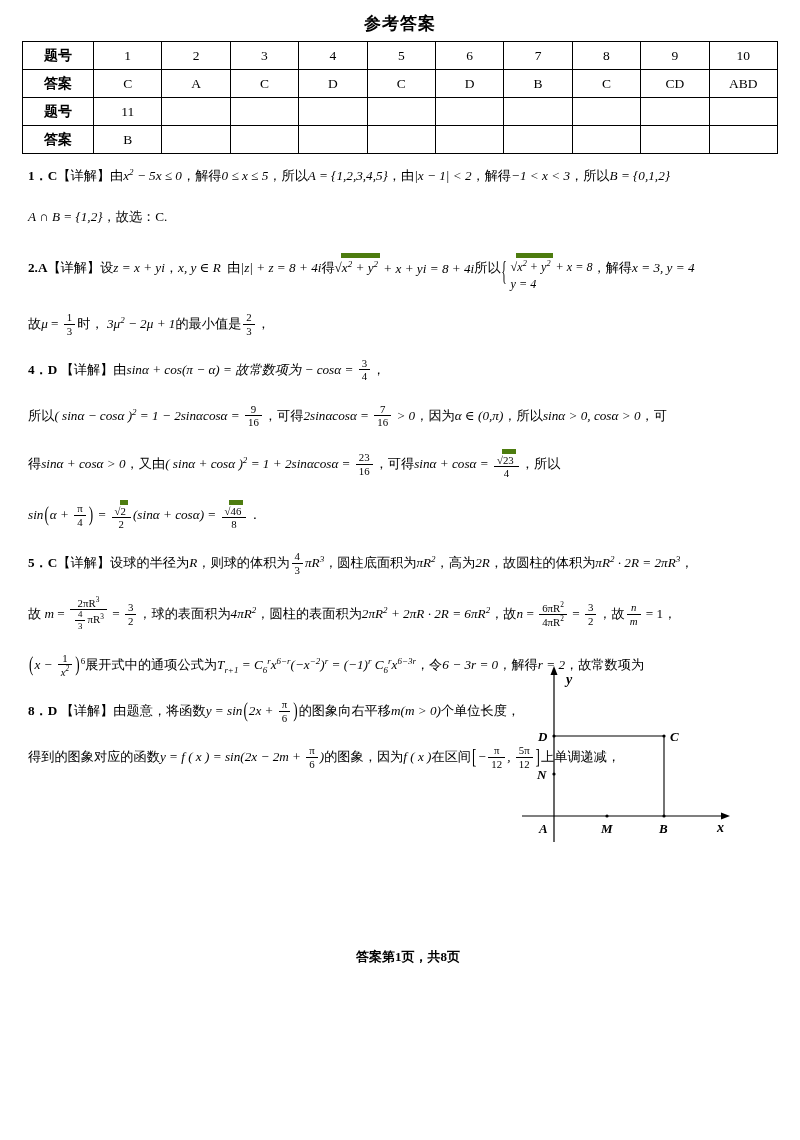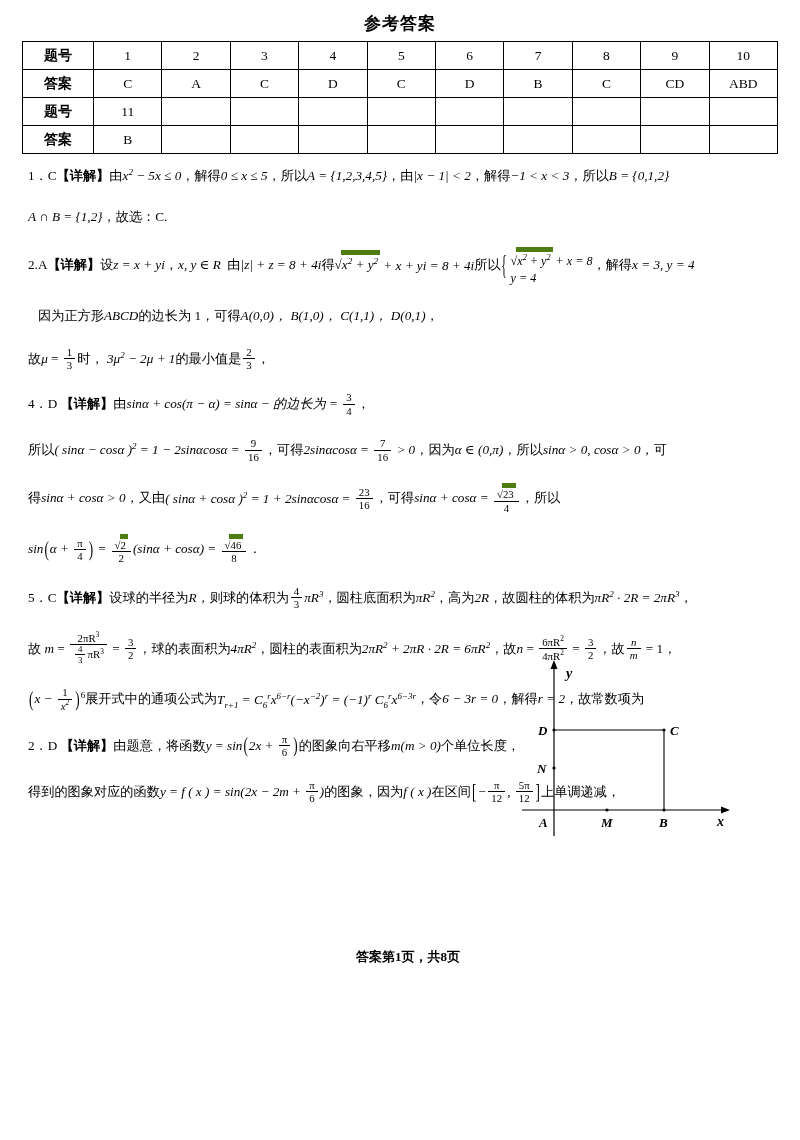--- a/index.html
+++ b/index.html
@@ -56,23 +56,23 @@
     line-height: 1.55;
     margin-top: 12px;
     padding: 0 6px;
   }
   .para {
     margin: 11px 0;
     position: relative;
   }
   .para.tight { margin: 20px 0; }
   .idx {
-    font-weight: normal;
-  }
-  .jx { font-weight: bold; }
+    font-weight: bold;
+  }
+  .jx { font-weight: normal; }
   
   .it { font-style: italic; }
   .frac {
     display: inline-block;
     vertical-align: middle;
     text-align: center;
     font-size: 0.82em;
     line-height: 1.15;
     margin: 0 2px;
     position: relative;
@@ -100,20 +100,21 @@
     margin-left: -1px;
   }
   .radical { display: inline-block; }
   .brace {
     display: inline-block;
     vertical-align: middle;
     position: relative;
     padding-left: 10px;
     font-size: 0.92em;
     line-height: 1.35;
+    margin-top: 6px;
   }
   .brace::before {
     content: "{";
     position: absolute;
     left: 0;
     top: 50%;
     transform: translateY(-50%) scaleY(2.1) scaleX(0.9);
     font-size: 1.05em;
   }
   .bigparen {
@@ -211,23 +212,20 @@
     </div>
     <div class="para tight">
       <span class="it">A ∩ B = {1,2}</span><span>，故选：C.</span>
     </div>
 
     <div class="para">
       <span class="idx">2.A</span><span class="jx">【详解】</span><span>设</span><span class="it">z = x + yi</span><span>，</span><span class="it">x, y ∈ R</span>&nbsp;&nbsp;<span>由</span><span class="it">|z| + z = 8 + 4i</span><span>得</span><span class="it"><span class="radical">√<span class="sqrt">x<sup class="sp">2</sup> + y<sup class="sp">2</sup></span></span> + x + yi = 8 + 4i</span><span>所以</span><span class="brace"><span class="it"><span class="radical">√<span class="sqrt">x<sup class="sp">2</sup> + y<sup class="sp">2</sup></span></span> + x = 8</span><br><span class="it">y = 4</span></span><span>，解得</span><span class="it">x = 3, y = 4</span>
     </div>
 
     <div class="sec-block">
-      <div class="para tight" style="padding-left:10px">
-        <span>因为正方形</span><span class="it">ABCD</span><span>的边长为 1，可得</span><span class="it">A(0,0)，&nbsp;B(1,0)，&nbsp;C(1,1)，&nbsp;D(0,1)</span>，
-      </div>
       <div class="para tight">
         <span>故</span><span class="it">μ</span> = <span class="frac"><span class="num">1</span><span class="den">3</span></span><span>时，</span>&nbsp;<span class="it">3μ<sup class="sp">2</sup> − 2μ + 1</span><span>的最小值是</span><span class="frac"><span class="num">2</span><span class="den">3</span></span>，
       </div>
 
       <div class="figure">
         <svg width="230" height="190" viewBox="0 0 230 190">
 
           <line x1="42" y1="178" x2="42" y2="8" stroke="#000" stroke-width="1.2"></line>
           <polygon points="42,2 38.5,11 45.5,11" fill="#000"></polygon>
 
@@ -248,21 +246,21 @@
           <text x="158" y="77" font-size="13" font-style="italic" font-family="Liberation Serif, serif" font-weight="bold">C</text>
           <text x="25" y="115" font-size="13" font-style="italic" font-family="Liberation Serif, serif" font-weight="bold">N</text>
           <text x="27" y="169" font-size="13" font-style="italic" font-family="Liberation Serif, serif" font-weight="bold">A</text>
           <text x="89" y="169" font-size="13" font-style="italic" font-family="Liberation Serif, serif" font-weight="bold">M</text>
           <text x="147" y="169" font-size="13" font-style="italic" font-family="Liberation Serif, serif" font-weight="bold">B</text>
         </svg>
       </div>
     </div>
 
     <div class="para">
-      <span class="idx">4．D</span>&nbsp;<span class="jx">【详解】</span><span>由</span><span class="it">sinα + cos(π − α) = sinα − 的边长为 = </span><span class="frac"><span class="num">3</span><span class="den">4</span></span>，
+      <span class="idx">4．D</span>&nbsp;<span class="jx">【详解】</span><span>由</span><span class="it">sinα + cos(π − α) = 故常数项为 − cosα = </span><span class="frac"><span class="num">3</span><span class="den">4</span></span>，
     </div>
     <div class="para tight">
       <span>所以</span><span class="it">( sinα − cosα )<sup class="sp">2</sup> = 1 − 2sinαcosα = </span><span class="frac"><span class="num">9</span><span class="den">16</span></span><span>，可得</span><span class="it">2sinαcosα = </span><span class="frac"><span class="num">7</span><span class="den">16</span></span><span class="it"> &gt; 0</span><span>，因为</span><span class="it">α ∈ (0,π)</span><span>，所以</span><span class="it">sinα &gt; 0, cosα &gt; 0</span><span>，可</span>
     </div>
     <div class="para tight">
       <span>得</span><span class="it">sinα + cosα &gt; 0</span><span>，又由</span><span class="it">( sinα + cosα )<sup class="sp">2</sup> = 1 + 2sinαcosα = </span><span class="frac"><span class="num">23</span><span class="den">16</span></span><span>，可得</span><span class="it">sinα + cosα = </span><span class="frac"><span class="num">√<span class="sqrt">23</span></span><span class="den">4</span></span><span>，所以</span>
     </div>
     <div class="para tight">
       <span class="it">sin</span><span class="bigparen">(</span><span class="it">α + </span><span class="frac"><span class="num">π</span><span class="den">4</span></span><span class="bigparen">)</span><span class="it"> = </span><span class="frac"><span class="num">√<span class="sqrt">2</span></span><span class="den">2</span></span><span class="it">(sinα + cosα) = </span><span class="frac"><span class="num">√<span class="sqrt">46</span></span><span class="den">8</span></span>．
     </div>
@@ -271,21 +269,21 @@
       <span class="idx">5．C</span><span class="jx">【详解】</span><span>设球的半径为</span><span class="it">R</span><span>，则球的体积为</span><span class="frac"><span class="num">4</span><span class="den">3</span></span><span class="it">πR<sup class="sp">3</sup></span><span>，圆柱底面积为</span><span class="it">πR<sup class="sp">2</sup></span><span>，高为</span><span class="it">2R</span><span>，故圆柱的体积为</span><span class="it">πR<sup class="sp">2</sup> · 2R = 2πR<sup class="sp">3</sup></span>，
     </div>
     <div class="para tight">
       <span>故</span>&nbsp;<span class="it">m</span> = <span class="frac"><span class="num">2πR<sup class="sp">3</sup></span><span class="den"><span class="frac"><span class="num">4</span><span class="den">3</span></span>πR<sup class="sp">3</sup></span></span> = <span class="frac"><span class="num">3</span><span class="den">2</span></span><span>，球的表面积为</span><span class="it">4πR<sup class="sp">2</sup></span><span>，圆柱的表面积为</span><span class="it">2πR<sup class="sp">2</sup> + 2πR · 2R = 6πR<sup class="sp">2</sup></span><span>，故</span><span class="it">n</span> = <span class="frac"><span class="num">6πR<sup class="sp">2</sup></span><span class="den">4πR<sup class="sp">2</sup></span></span> = <span class="frac"><span class="num">3</span><span class="den">2</span></span><span>，故</span><span class="frac"><span class="num"><span class="it">n</span></span><span class="den"><span class="it">m</span></span></span> = 1，
     </div>
     <div class="para tight">
       <span class="bigparen">(</span><span class="it">x − </span><span class="frac"><span class="num">1</span><span class="den"><span class="it">x<sup class="sp">2</sup></span></span></span><span class="bigparen">)</span><sup class="sp">6</sup><span>展开式中的通项公式为</span><span class="it">T<sub class="sb">r+1</sub> = C<sub class="sb">6</sub><sup class="sp">r</sup>x<sup class="sp">6−r</sup>(−x<sup class="sp">−2</sup>)<sup class="sp">r</sup> = (−1)<sup class="sp">r</sup> C<sub class="sb">6</sub><sup class="sp">r</sup>x<sup class="sp">6−3r</sup></span><span>，令</span><span class="it">6 − 3r = 0</span><span>，解得</span><span class="it">r = 2</span><span>，故常数项为</span>
     </div>
 
     <div class="para">
-      <span class="idx">2．D</span>&nbsp;<span class="jx">【详解】</span><span>由题意，将函数</span><span class="it">y = sin</span><span class="bigparen">(</span><span class="it">2x + </span><span class="frac"><span class="num">π</span><span class="den">6</span></span><span class="bigparen">)</span><span>的图象向右平移</span><span class="it">m(m &gt; 0)</span><span>个单位长度，</span>
+      <span class="idx">8．D</span>&nbsp;<span class="jx">【详解】</span><span>由题意，将函数</span><span class="it">y = sin</span><span class="bigparen">(</span><span class="it">2x + </span><span class="frac"><span class="num">π</span><span class="den">6</span></span><span class="bigparen">)</span><span>的图象向右平移</span><span class="it">m(m &gt; 0)</span><span>个单位长度，</span>
     </div>
     <div class="para tight">
       <span>得到的图象对应的函数</span><span class="it">y = f ( x ) = sin(2x − 2m + </span><span class="frac"><span class="num">π</span><span class="den">6</span></span><span class="it">)</span><span>的图象，因为</span><span class="it">f ( x )</span><span>在区间</span><span class="bigparen">[</span><span class="it">−</span><span class="frac"><span class="num">π</span><span class="den">12</span></span><span class="it">, </span><span class="frac"><span class="num">5π</span><span class="den">12</span></span><span class="bigparen">]</span><span>上单调递减，</span>
     </div>
 
   </div>
 
   <div class="footer">答案第1页，共8页</div>
 
 </div>

